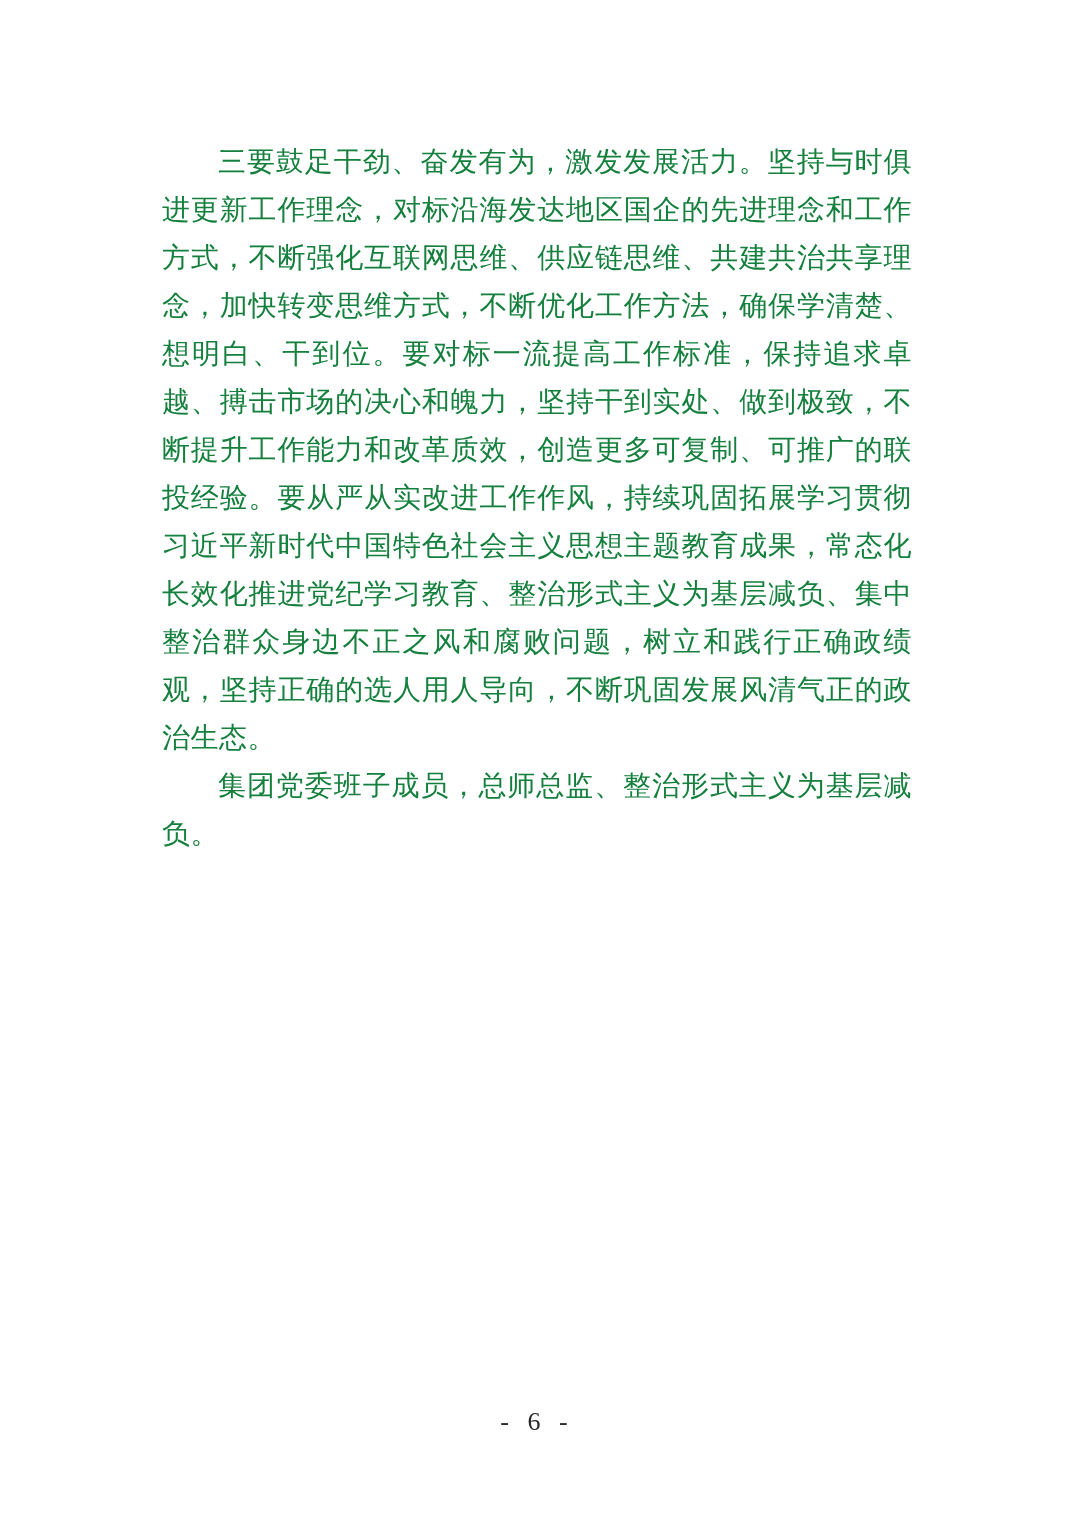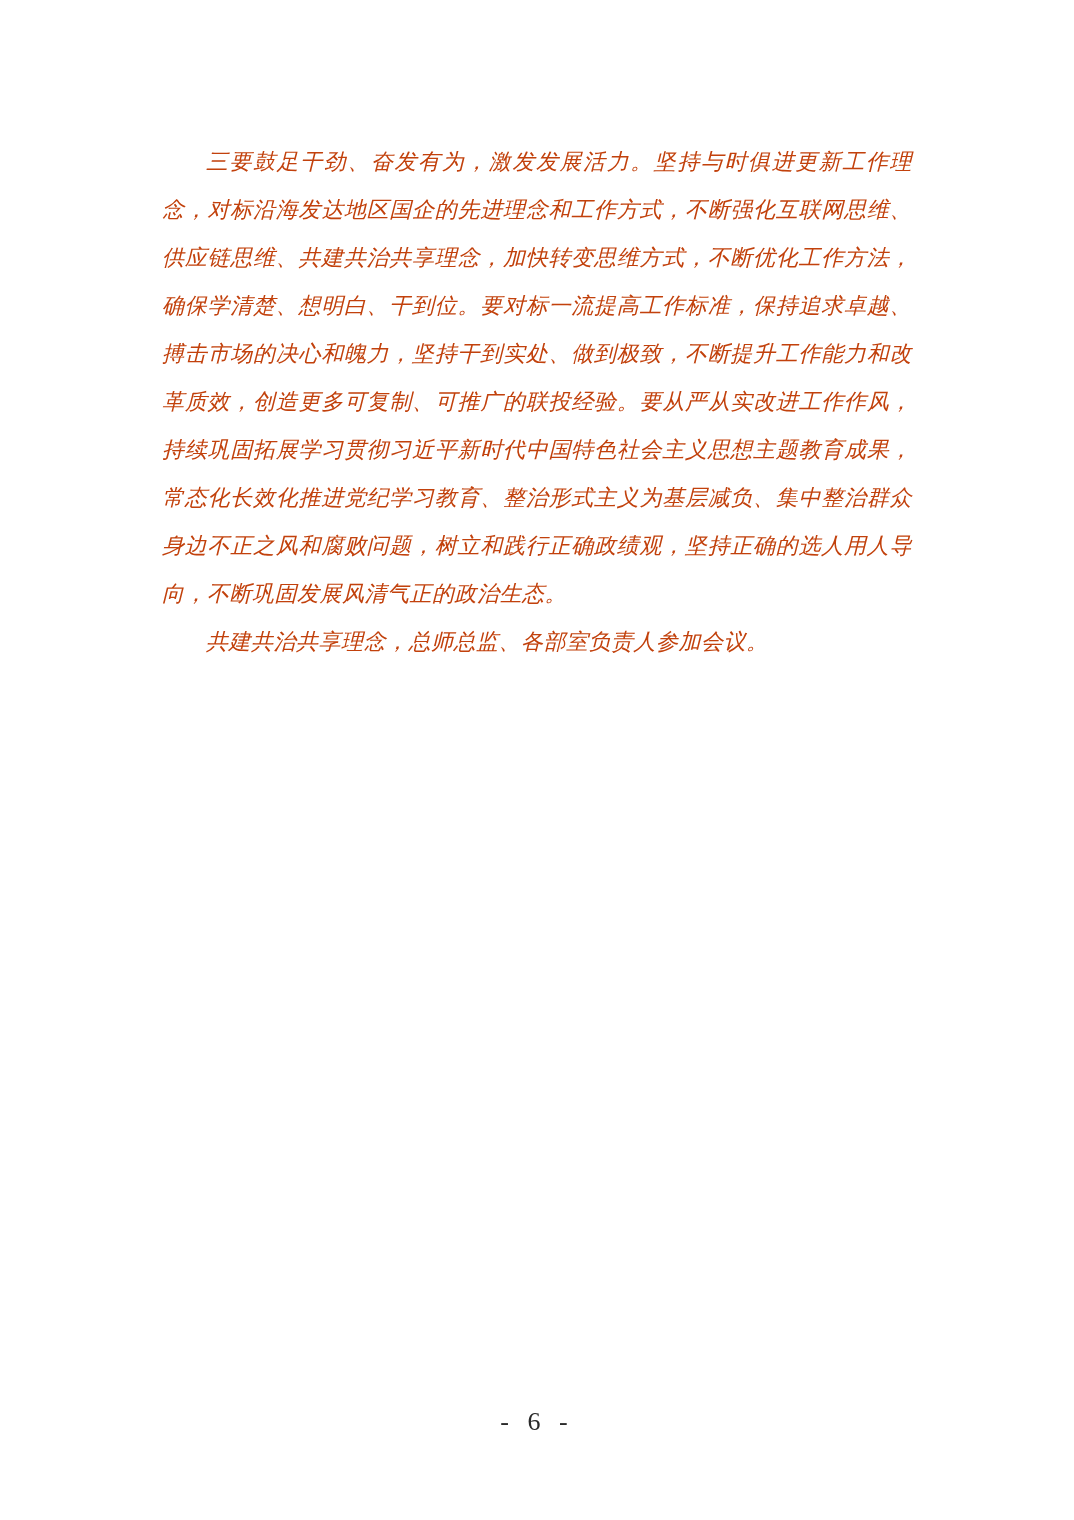--- a/index.html
+++ b/index.html
@@ -21,29 +21,28 @@
 
   .body-text {
     position: absolute;
     top: 138px;
     left: 162px;
     width: 750px;
     color: #1e1e1e;
   }
 
   .body-text p {
-    font-size: 22px;
+    font-size: 28px;
     line-height: 48px;
     letter-spacing: 0.5px;
     text-align: justify;
     text-indent: 2em;
     word-break: break-all;
-    color: #c2410c;
+    color: #15803d;
     font-weight: 400;
-    font-style: italic;
   }
 
   .page-footer {
     position: absolute;
     top: 1402px;
     left: 0;
     width: 1074px;
     text-align: center;
   }
 
@@ -55,20 +54,20 @@
     font-family: "Liberation Serif", "DejaVu Serif", serif;
   }
 </style>
 </head>
 <body>
 
 <div class="page">
 
   <div class="body-text">
     <p>三要鼓足干劲、奋发有为，激发发展活力。坚持与时俱进更新工作理念，对标沿海发达地区国企的先进理念和工作方式，不断强化互联网思维、供应链思维、共建共治共享理念，加快转变思维方式，不断优化工作方法，确保学清楚、想明白、干到位。要对标一流提高工作标准，保持追求卓越、搏击市场的决心和魄力，坚持干到实处、做到极致，不断提升工作能力和改革质效，创造更多可复制、可推广的联投经验。要从严从实改进工作作风，持续巩固拓展学习贯彻习近平新时代中国特色社会主义思想主题教育成果，常态化长效化推进党纪学习教育、整治形式主义为基层减负、集中整治群众身边不正之风和腐败问题，树立和践行正确政绩观，坚持正确的选人用人导向，不断巩固发展风清气正的政治生态。</p>
-    <p>共建共治共享理念，总师总监、各部室负责人参加会议。</p>
+    <p>集团党委班子成员，总师总监、整治形式主义为基层减负。</p>
   </div>
 
   <div class="page-footer">
     <span class="page-number">- 6 -</span>
   </div>
 
 </div>
 
 </body></html>

